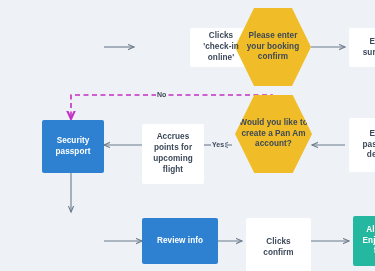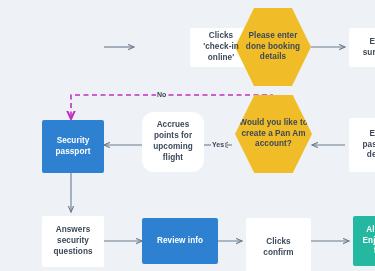--- a/index.html
+++ b/index.html
@@ -113,47 +113,44 @@
     <line x1="311" y1="241" x2="349" y2="241" stroke="#6b7b8c" stroke-width="1.1" marker-end="url(#ah)"></line>
   </svg>
 
 
   <div class="node rect white" style="left:142px; top:28px; width:62px; height:39px;margin-left:48px;">
     <span class="label">Clicks 'check-in online'</span>
   </div>
 
   <div class="node hex" style="left:235px; top:8px; width:76px; height:78px;">
     <span class="hexfill"></span>
-    <span class="label">Please enter done booking details</span>
+    <span class="label">Please enter your booking confirm</span>
   </div>
 
   <div class="node rect white" style="left:349px; top:28px; width:62px; height:39px;">
     <span class="label">Enter surname</span>
   </div>
 
   <div class="node rect blue" style="left:42px; top:120px; width:62px; height:53px;">
     <span class="label">Security passport</span>
   </div>
 
-  <div class="node rect white" style="left:142px; top:112px; width:62px; height:60px;border-radius:12px;">
+  <div class="node rect white" style="left:142px; top:124px; width:62px; height:60px;">
     <span class="label">Accrues points for upcoming flight</span>
   </div>
 
   <div class="node hex" style="left:235px; top:95px; width:77px; height:78px;">
     <span class="hexfill"></span>
     <span class="label">Would you like to create a Pan Am account?</span>
   </div>
 
   <div class="node rect white" style="left:349px; top:118px; width:62px; height:54px;">
     <span class="label">Enter passport details</span>
   </div>
 
-  <div class="node rect white" style="left:42px; top:216px; width:62px; height:51px;">
-    <span class="label">Answers security questions</span>
-  </div>
 
   <div class="node rect blue" style="left:142px; top:218px; width:76px; height:46px;">
     <span class="label">Review info</span>
   </div>
 
   <div class="node rect white" style="left:246px; top:218px; width:65px; height:59px;">
     <span class="label">Clicks confirm</span>
   </div>
 
   <div class="node rect teal" style="left:353px; top:216px; width:62px; height:50px;">

